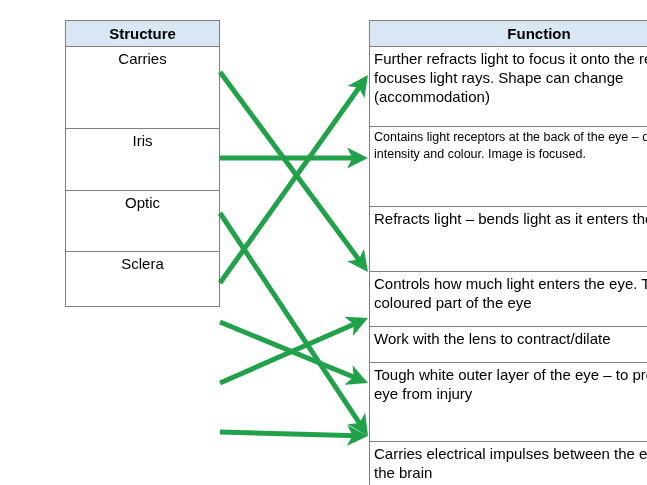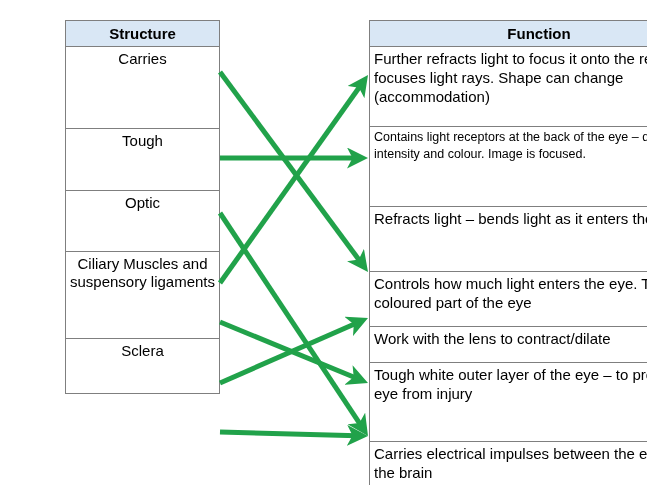--- a/index.html
+++ b/index.html
@@ -90,27 +90,24 @@
     <thead>
       <tr>
         <th class="hdr">Structure</th>
       </tr>
     </thead>
     <tbody>
       <tr>
         <td class="cell" style="height:78px">Carries</td>
       </tr>
       <tr>
-        <td class="cell" style="height:58px">Tough</td>
+        <td class="cell" style="height:58px">Iris</td>
       </tr>
       <tr>
         <td class="cell" style="height:57px">Optic</td>
-      </tr>
-      <tr>
-        <td class="cell" style="height:83px">Ciliary Muscles and suspensory ligaments</td>
       </tr>
       <tr>
         <td class="cell" style="height:51px">Sclera</td>
       </tr>
     </tbody>
   </table>
 
   <table id="function-table" class="tbl">
     <thead>
       <tr>

